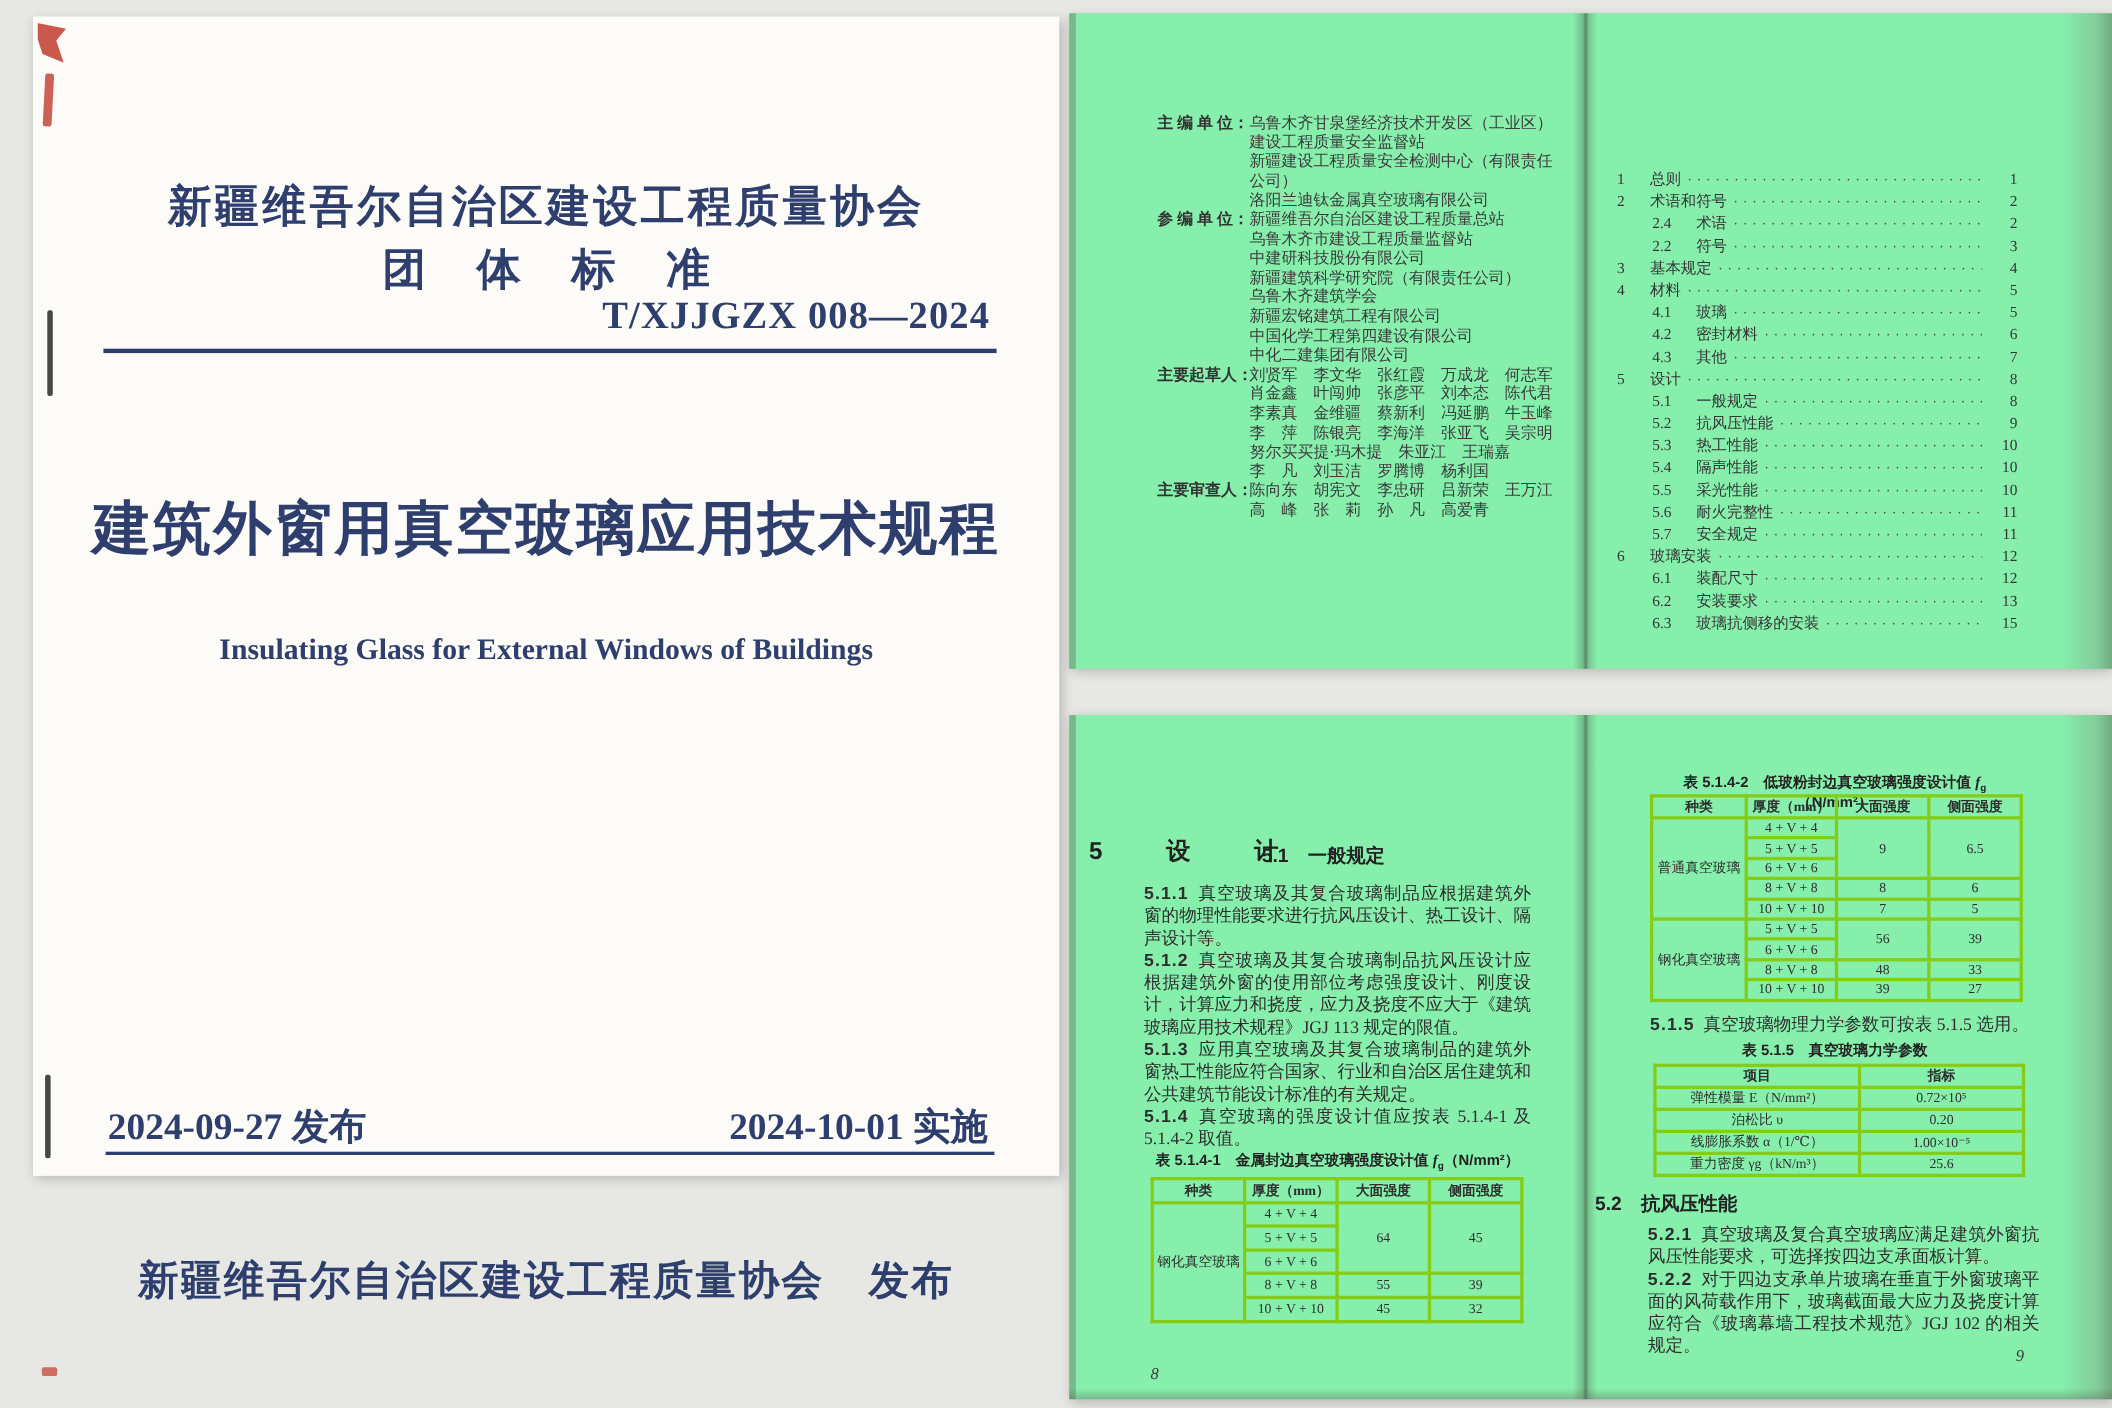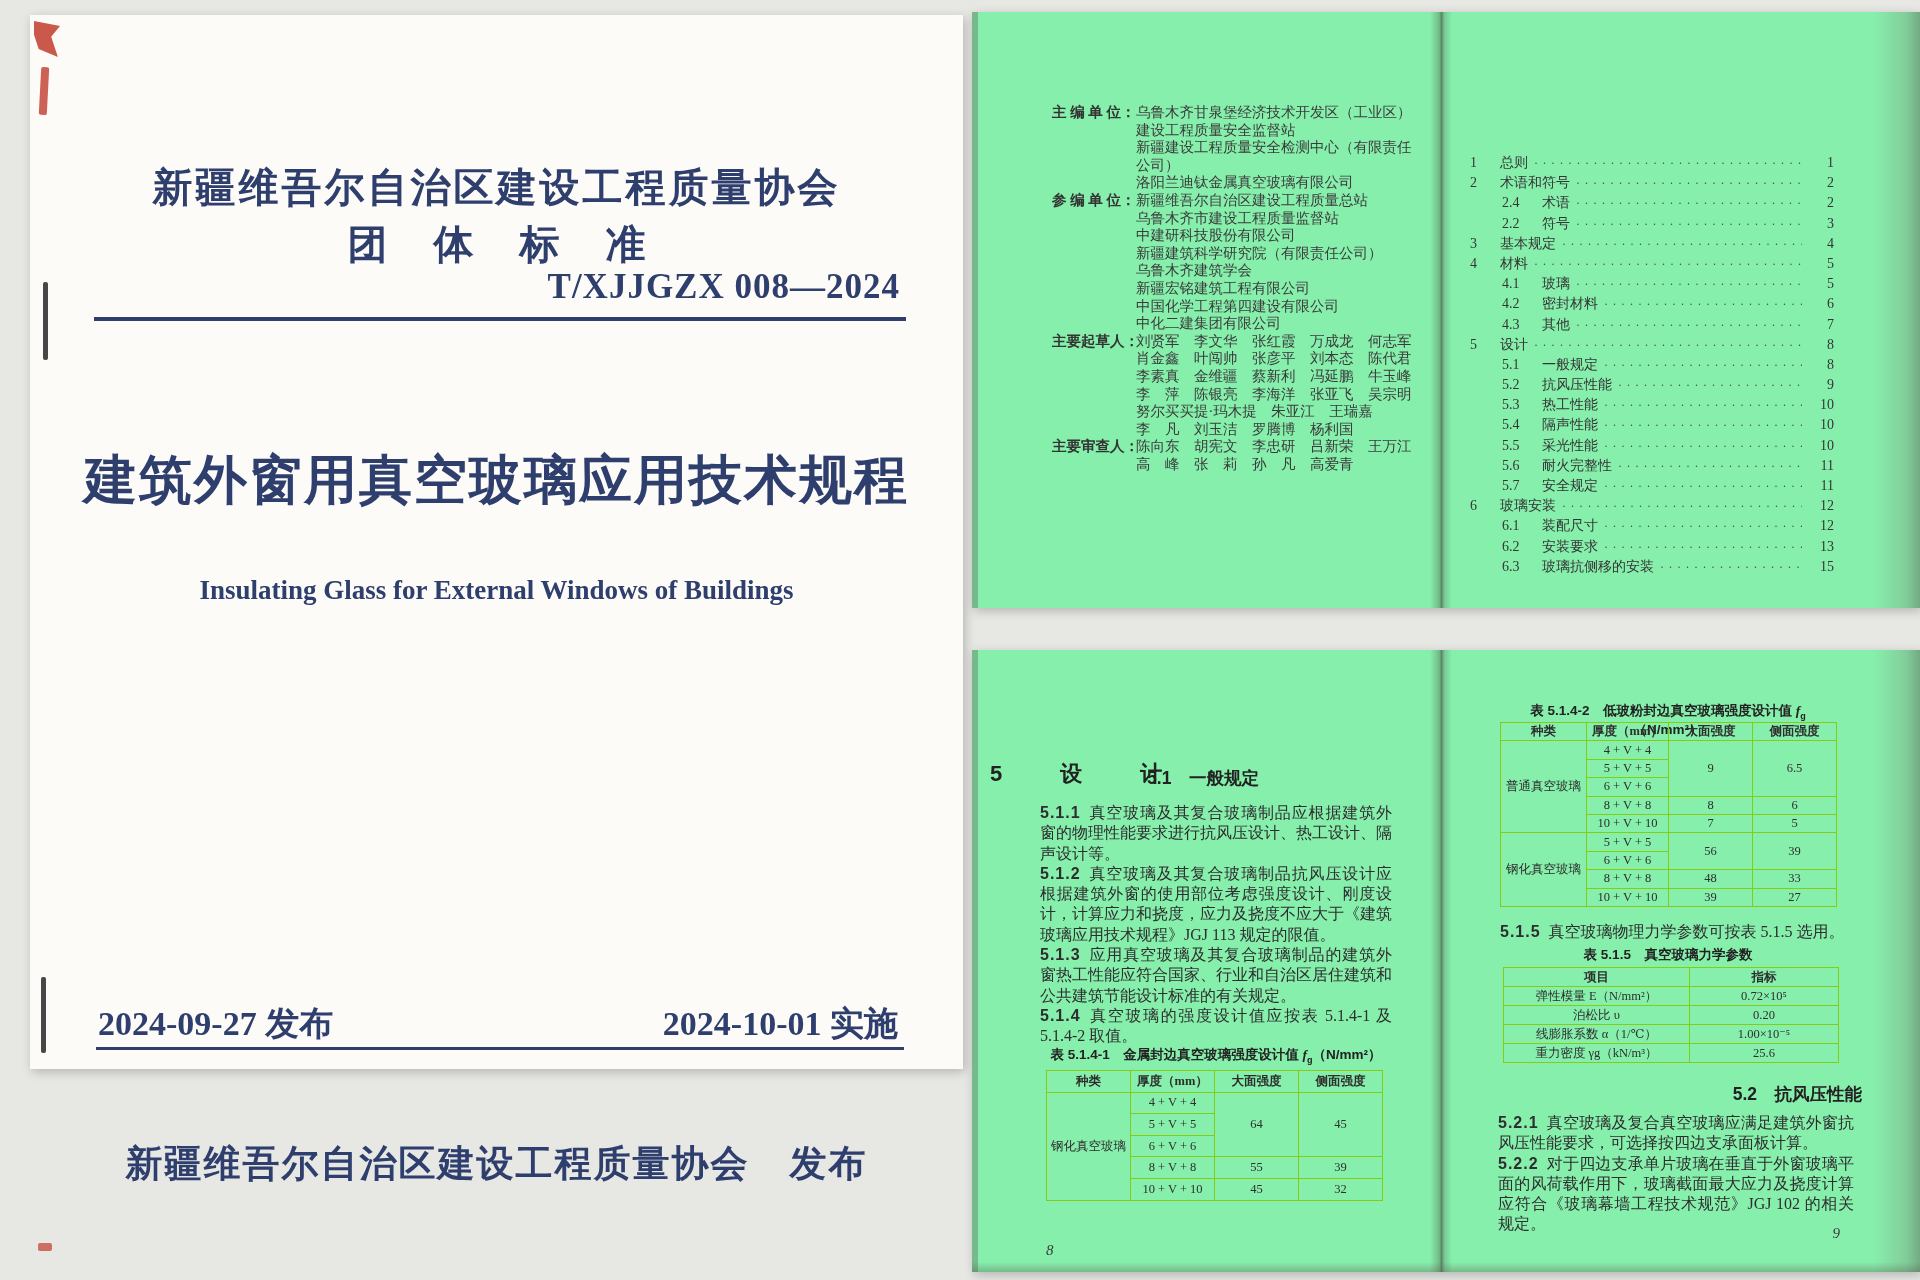--- a/index.html
+++ b/index.html
@@ -75,29 +75,29 @@
   .body-block{position:absolute;font-size:16px;line-height:20.3px;text-align:justify;color:#2e2e2e;}
   .p8-body{left:68px;top:153px;width:352px;}
   .body-block p{margin:0;}
   .body-block b{font-family:"Liberation Sans","DejaVu Sans",sans-serif;font-weight:bold;letter-spacing:1px;padding-right:8px;}
   .tbl-cap{position:absolute;text-align:center;font-weight:bold;font-size:13.5px;color:#222;
            font-family:"Liberation Sans","DejaVu Sans",sans-serif;}
   .tbl-cap i{font-family:"Liberation Serif","DejaVu Serif",serif;font-weight:bold;}
   .tbl-cap sub{font-size:9px;}
   table.dt{border-collapse:collapse;position:absolute;table-layout:fixed;
            font-size:12.5px;color:#2e2e2e;text-align:center;}
-  table.dt th,table.dt td{border:1px solid #84cc16;padding:0;font-weight:normal;vertical-align:middle;}
+  table.dt th,table.dt td{border:3px solid #84cc16;padding:0;font-weight:normal;vertical-align:middle;}
   table.dt th{font-weight:600;}
   .t1{left:74px;top:420px;width:336px;}  .t1 tr{height:21.6px;}
   .t2{left:528px;top:72px;width:336px;}  .t2 tr{height:18.4px;}
   .t5{left:531px;top:317px;width:335px;} .t5 tr{height:19px;}
   .p9-cap2{left:528px;top:52px;width:336px;}
   .p9-p515{left:528px;top:272px;width:354px;}
   .p9-cap5{left:528px;top:296px;width:336px;}
-  .p9-h52{position:absolute;left:478px;top:432px;width:412px;text-align:right;font-weight:bold;
+  .p9-h52{position:absolute;left:478px;top:432px;width:412px;text-align:left;font-weight:bold;
           font-size:17.5px;color:#222;font-family:"Liberation Sans","DejaVu Sans",sans-serif;}
   .p9-body{left:526px;top:463px;width:356px;}
   .page-no{position:absolute;font-style:italic;font-size:15px;color:#3a3a3a;}
   .pn8{left:74px;top:592px;}
   .pn9{left:846px;top:575px;width:22px;text-align:right;}
 </style>
 </head>
 <body>
 
 <div class="canvas">

